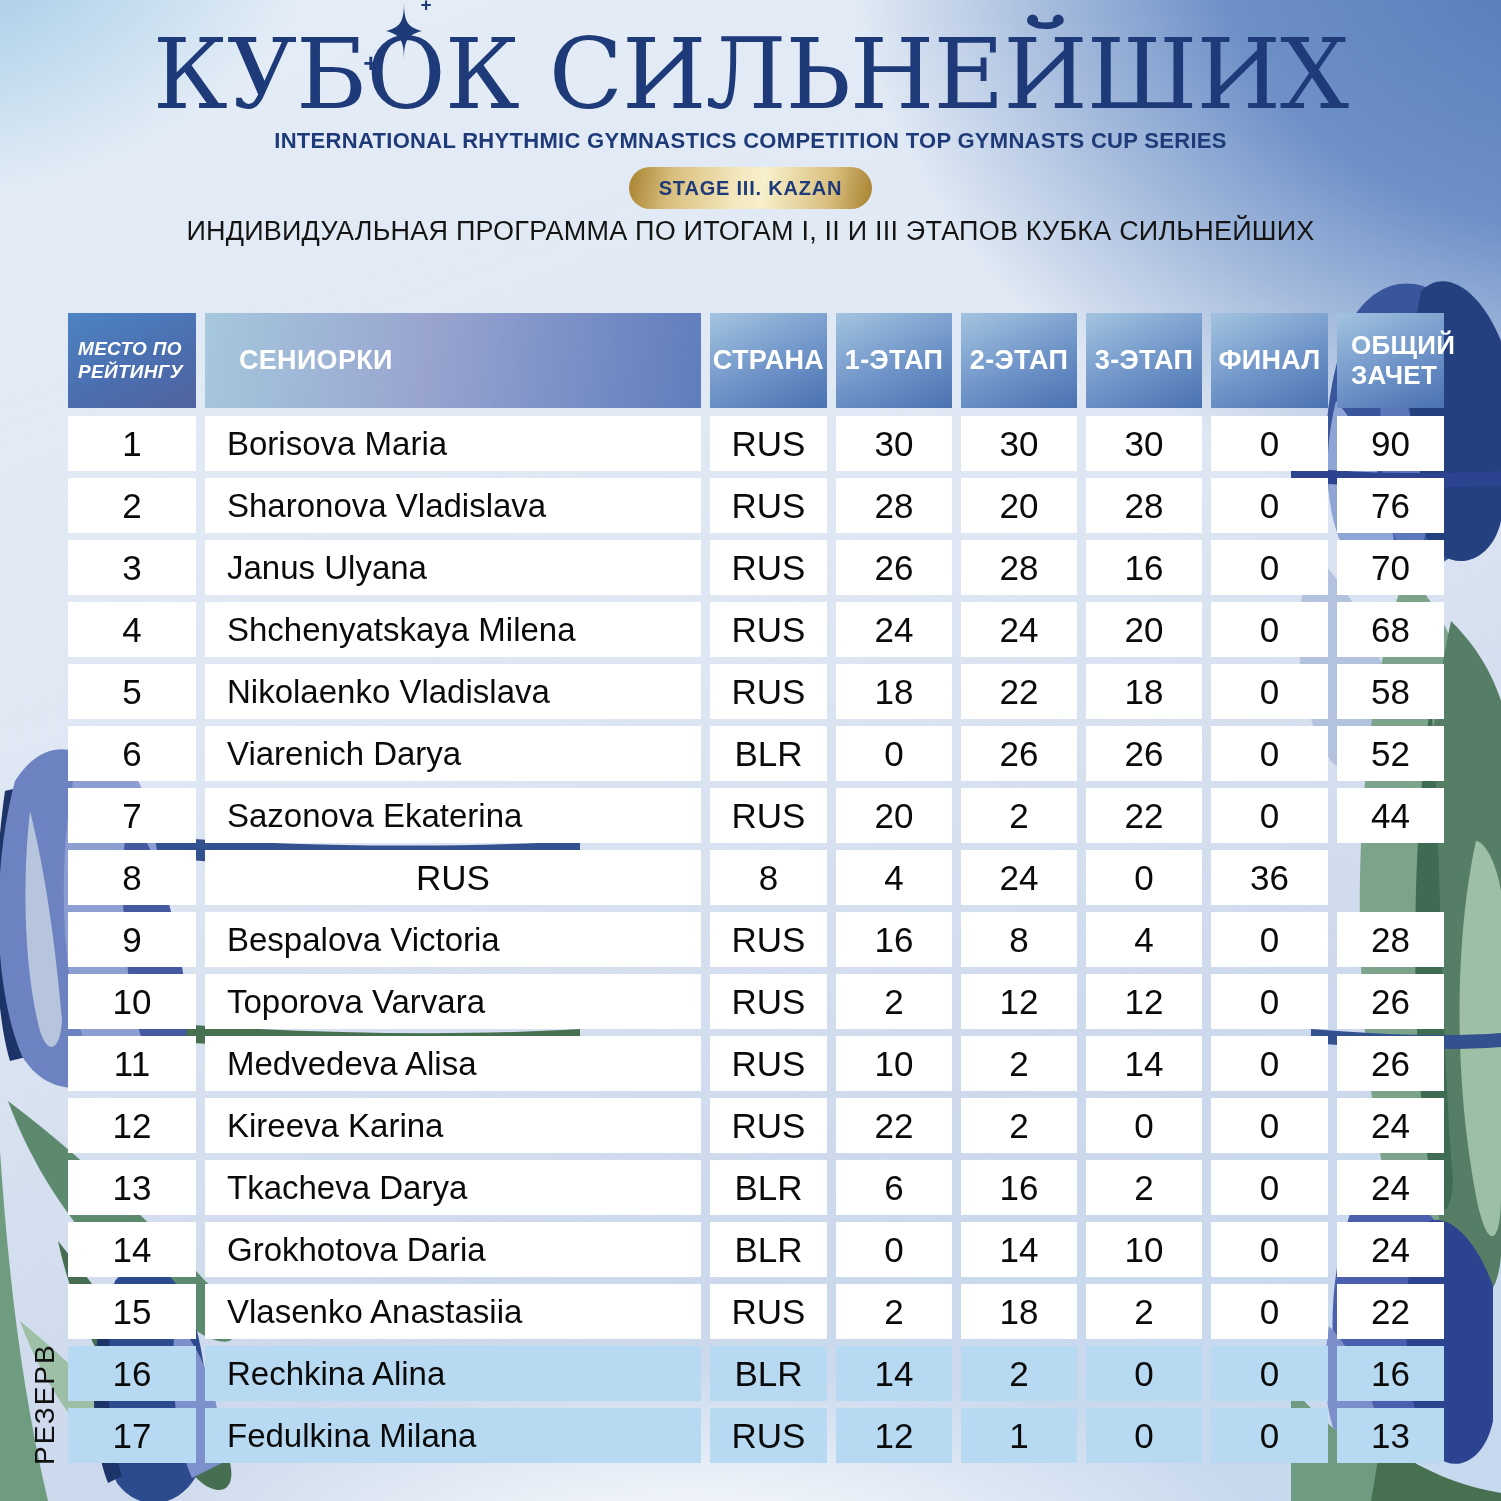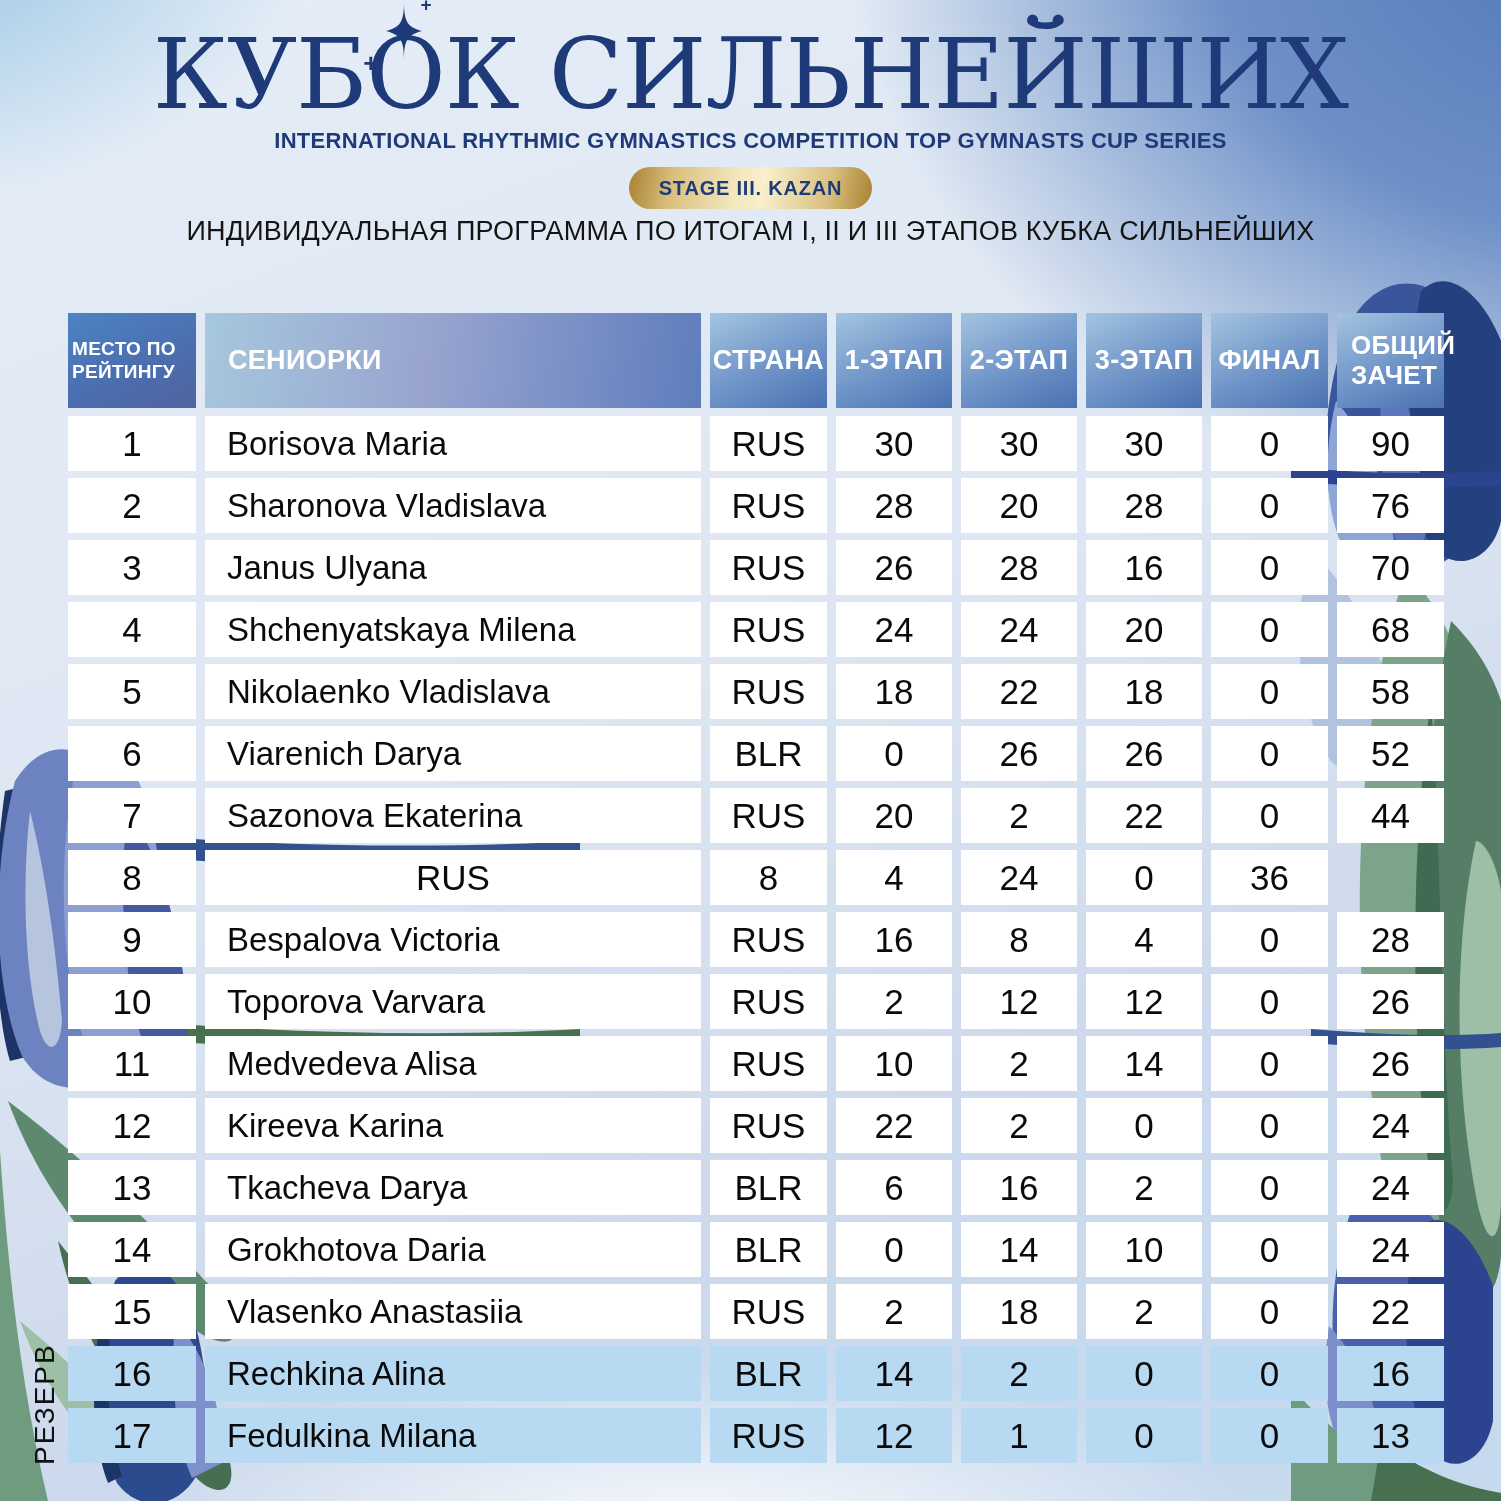--- a/index.html
+++ b/index.html
@@ -39,23 +39,23 @@
   .table { position:absolute; left:68px; top:313px; z-index:2; }
   .thead, .trow { display:grid; grid-template-columns:128px 496px 117px 116px 116px 116px 117px 107px; column-gap:9px; }
   .thead { height:95px; margin-bottom:8px; }
   .trow  { height:55px; margin-bottom:7px; }
   .hcell {
     color:#fff; font-weight:700; font-size:27px; letter-spacing:.3px;
     display:flex; align-items:center; justify-content:center; text-align:center;
     background:linear-gradient(155deg,#a3c4e0 0%,#6f94c8 55%,#4a72b2 100%);
   }
   .hc-place { background:linear-gradient(155deg,#4d83c4 0%,#4b6dae 60%,#52639f 100%);
-    font-size:19px; line-height:1.18; justify-content:flex-start; text-align:left; padding-left:4px; }
+    font-size:19px; line-height:1.18; justify-content:flex-start; text-align:left; padding-left:10px;font-style:italic; }
   .hc-seniors { background:linear-gradient(97deg,#a6c8dd 0%,#98a4cf 45%,#5f7dbd 100%);
-    justify-content:flex-start; padding-left:23px; }
+    justify-content:flex-start; padding-left:34px; }
   .hc-total { font-size:26px; line-height:1.15; justify-content:flex-start; text-align:left; padding-left:14px; }
   .cell {
     background:#fff; color:#0a0a0a; font-size:35px; font-weight:400;
     display:flex; align-items:center; justify-content:center;
   }
   .cell.name { justify-content:flex-start; padding-left:22px; font-size:33px; }
   .trow.reserve .cell { background:#b7d9f2; }
 
   .reserve-label {
     position:absolute; left:28px; top:1346px; width:34px; height:117px; z-index:2;

